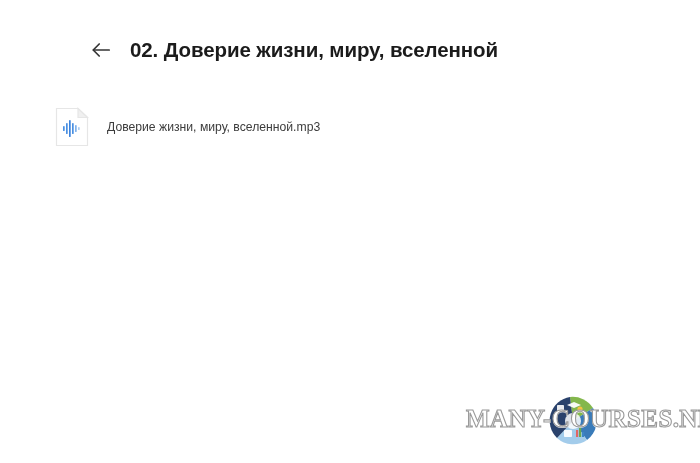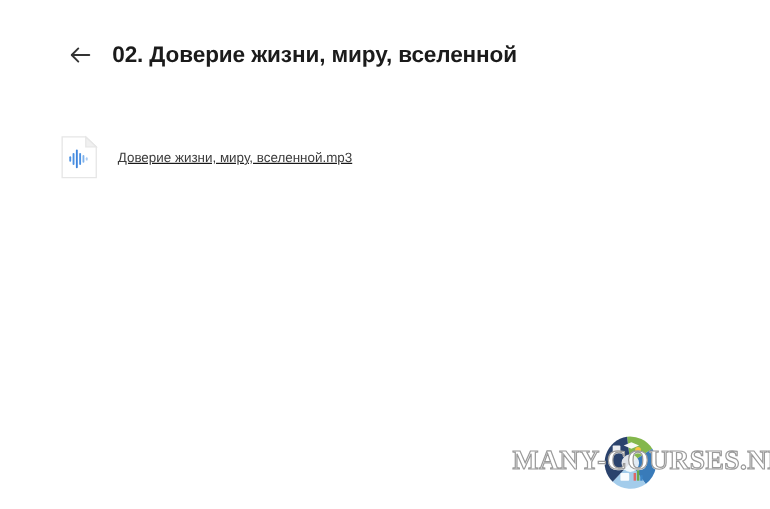--- a/index.html
+++ b/index.html
@@ -17,20 +17,21 @@
   }
 
   
   .header {
     position: absolute;
     left: 0;
     top: 30px;
     display: flex;
     align-items: center;
     height: 40px;
+    padding-left: 28px;
   }
   .back-btn {
     width: 42px;
     height: 40px;
     margin-left: 52px;
     display: flex;
     align-items: center;
     justify-content: center;
     cursor: pointer;
     background: none;
@@ -46,24 +47,23 @@
     letter-spacing: -0.1px;
     white-space: nowrap;
     margin-left: 8px;
     line-height: 1;
   }
 
   
   .file-list {
     position: absolute;
     left: 55px;
-    top: 120px;
+    top: 104px;
     display: flex;
     flex-direction: row;
-    text-decoration: underline;
   }
   .file-row {
     display: flex;
     align-items: center;
     height: 46px;
     cursor: pointer;
   }
   .file-icon {
     width: 34px;
     height: 40px;

